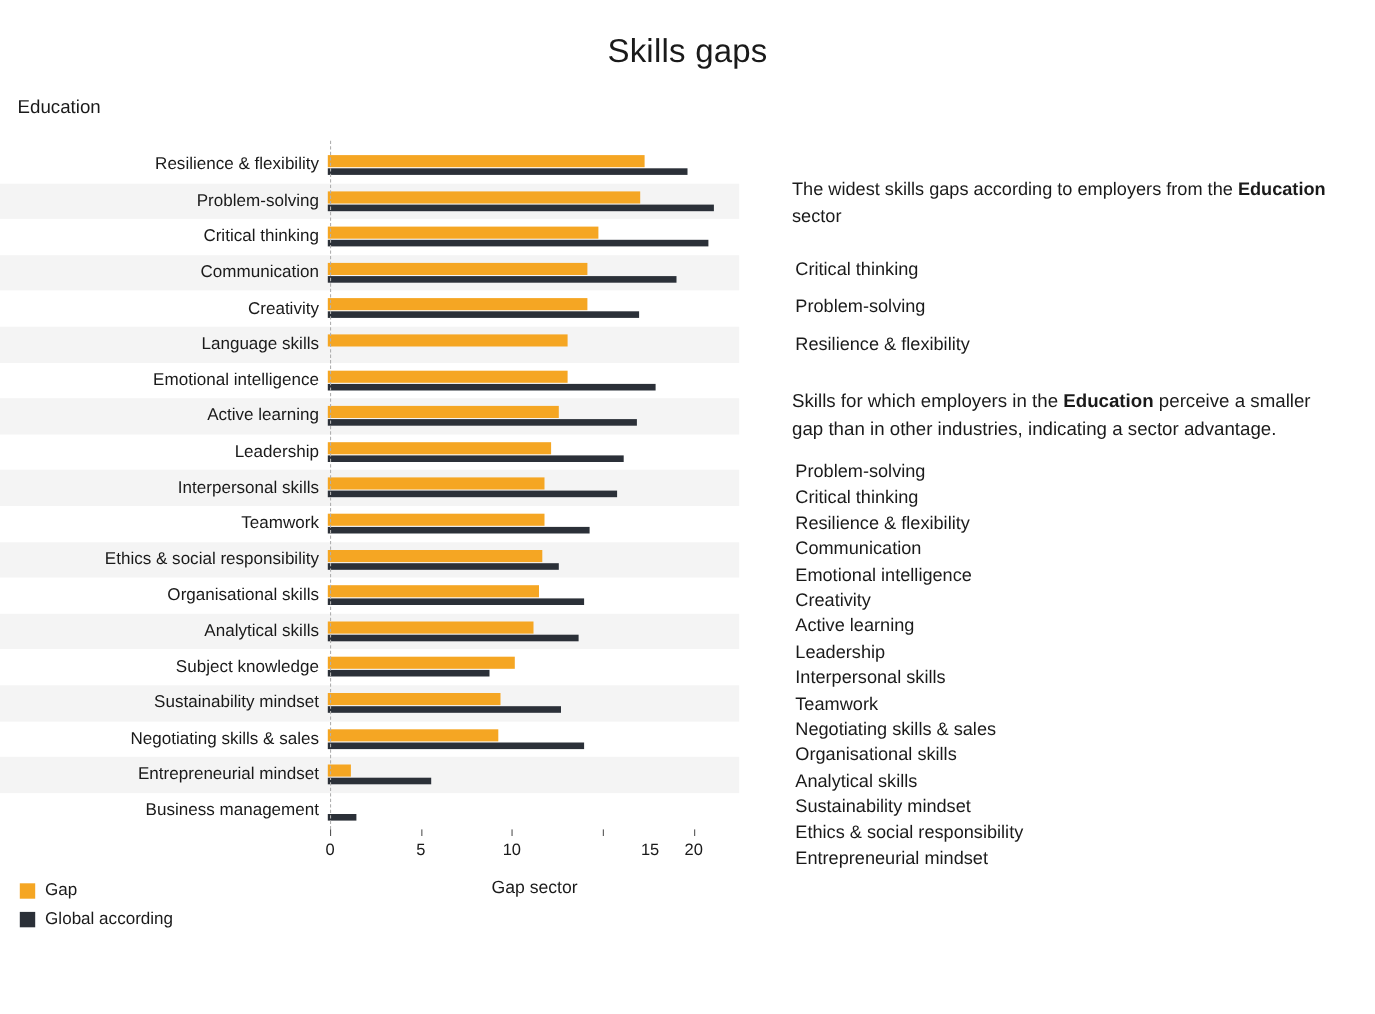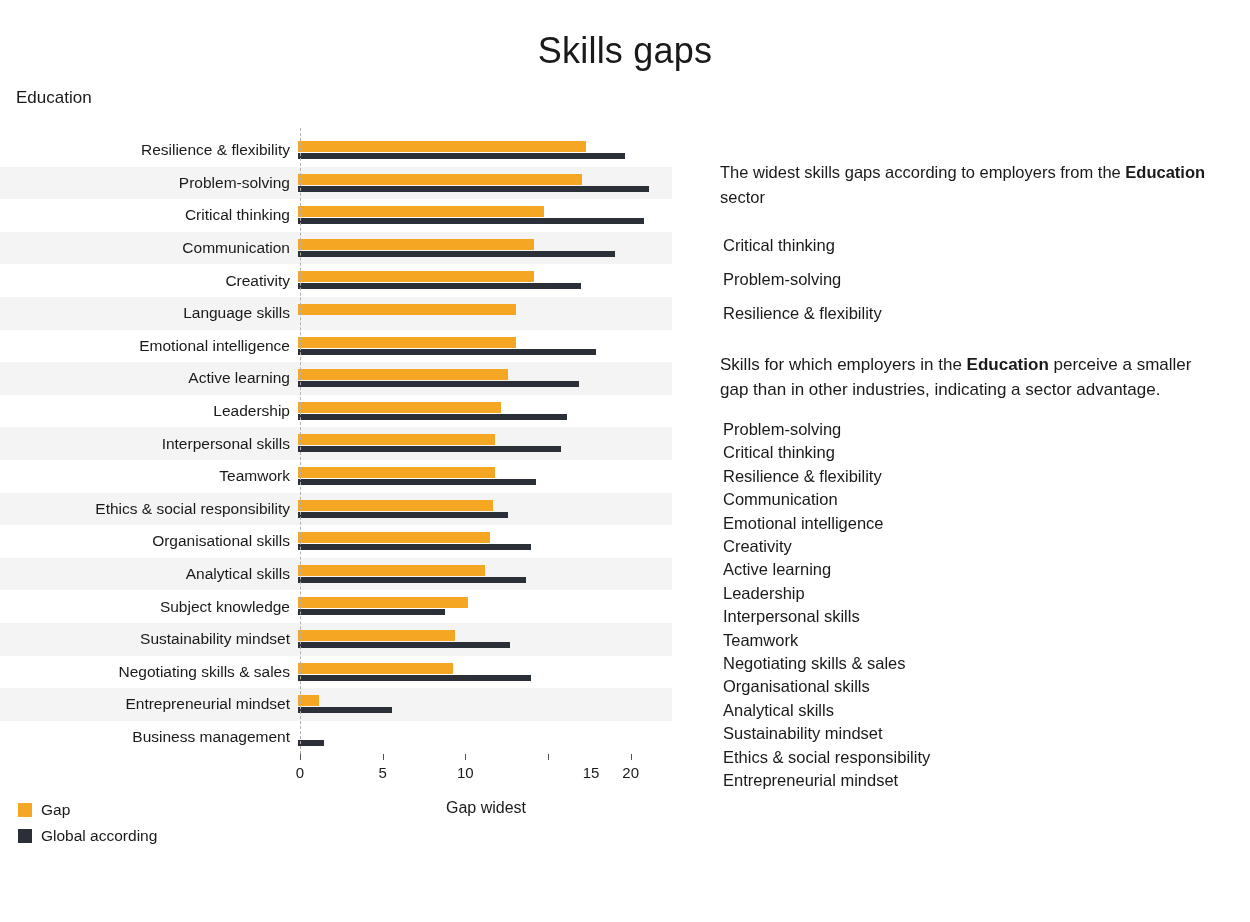--- a/index.html
+++ b/index.html
@@ -16,21 +16,21 @@
     width: 1250px;
     height: 922px;
   }
   
   #chart-title {
     position: absolute;
     top: 30px;
     left: 0;
     width: 1250px;
     text-align: center;
-    font-size: 36px;
+    font-size: 30px;
     font-weight: 400;
     color: #1a1a1a;
     letter-spacing: 0.2px;
   }
   #sector-label {
     position: absolute;
     top: 88px;
     left: 16px;
     font-size: 17px;
     font-weight: 400;
@@ -335,21 +335,21 @@
         <div class="tick-label" style="left: 0px;">0</div>
         <div class="tick" style="left: 82.6667px;"></div>
         <div class="tick-label" style="left: 82.6667px;">5</div>
         <div class="tick" style="left: 165.333px;"></div>
         <div class="tick-label" style="left: 165.333px;">10</div>
         <div class="tick" style="left: 248px;"></div>
         <div class="tick-label" style="left: 248px; margin-left: 43px;">15</div>
         <div class="tick" style="left: 330.667px;"></div>
         <div class="tick-label" style="left: 330.667px;">20</div>
       </div>
-    <div id="x-axis-title">Gap widest</div>
+    <div id="x-axis-title">Gap sector</div>
   </div>
 
   <div id="legend">
       <div class="legend-item">
         <span class="legend-swatch" style="background: rgb(245, 166, 35);"></span>
         <span class="legend-text">Gap</span>
       </div>
       <div class="legend-item">
         <span class="legend-swatch" style="background: rgb(43, 48, 56);"></span>
         <span class="legend-text">Global according</span>

